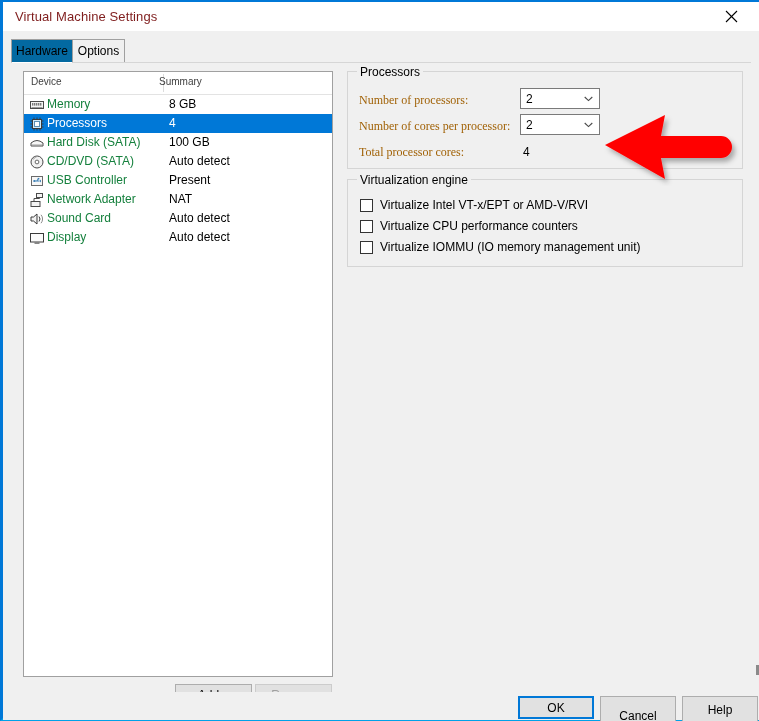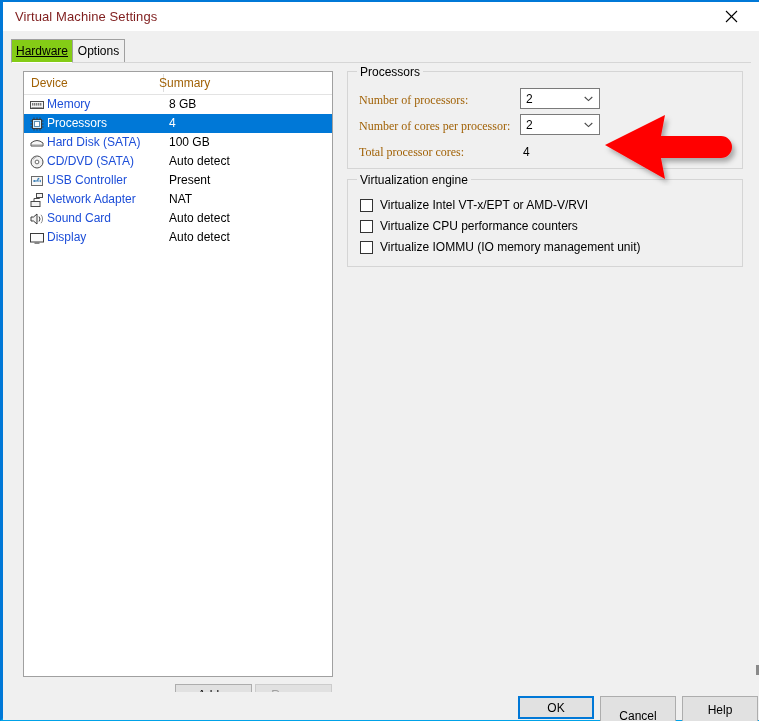--- a/index.html
+++ b/index.html
@@ -88,24 +88,23 @@
     background: #f0f0f0;
     display: flex;
     align-items: center;
     justify-content: center;
     padding: 0 10px;
     font-size: 12px;
     color: #000;
     cursor: default;
   }
   .tab.active {
-    background: #84cc16;
+    background: #0369a1;
     border-bottom-color: #ffffff;
     z-index: 3;
-    text-decoration: underline;
   }
   #tab-hardware { left: 0; width: 62px; }
   #tab-options { left: 61px; width: 53px; }
   #tabline {
     position: absolute;
     left: 8px;
     top: 31px;
     width: 740px;
     height: 1px;
     background: #d6d6d6;
@@ -125,22 +124,22 @@
   }
   #list-header {
     position: relative;
     height: 22px;
     border-bottom: 1px solid #e3e3e3;
     background: #ffffff;
   }
   .col-head {
     position: absolute;
     top: 4px;
-    font-size: 12px;
-    color: #a16207;
+    font-size: 10px;
+    color: #404040;
     white-space: nowrap;
   }
   #col-head-device { left: 7px; }
   #col-head-summary { left: 135px; }
   #col-divider {
     position: absolute;
     left: 139px;
     top: 2px;
     width: 1px;
     height: 18px;
@@ -162,21 +161,21 @@
     top: 2px;
     width: 16px;
     height: 16px;
     display: block;
   }
   .dev-name {
     position: absolute;
     left: 23px;
     top: 2px;
     font-size: 12px;
-    color: #1d4ed8;
+    color: #15803d;
     white-space: nowrap;
   }
   .dev-summary {
     position: absolute;
     left: 145px;
     top: 2px;
     font-size: 12px;
     color: #000;
     white-space: nowrap;
   }

